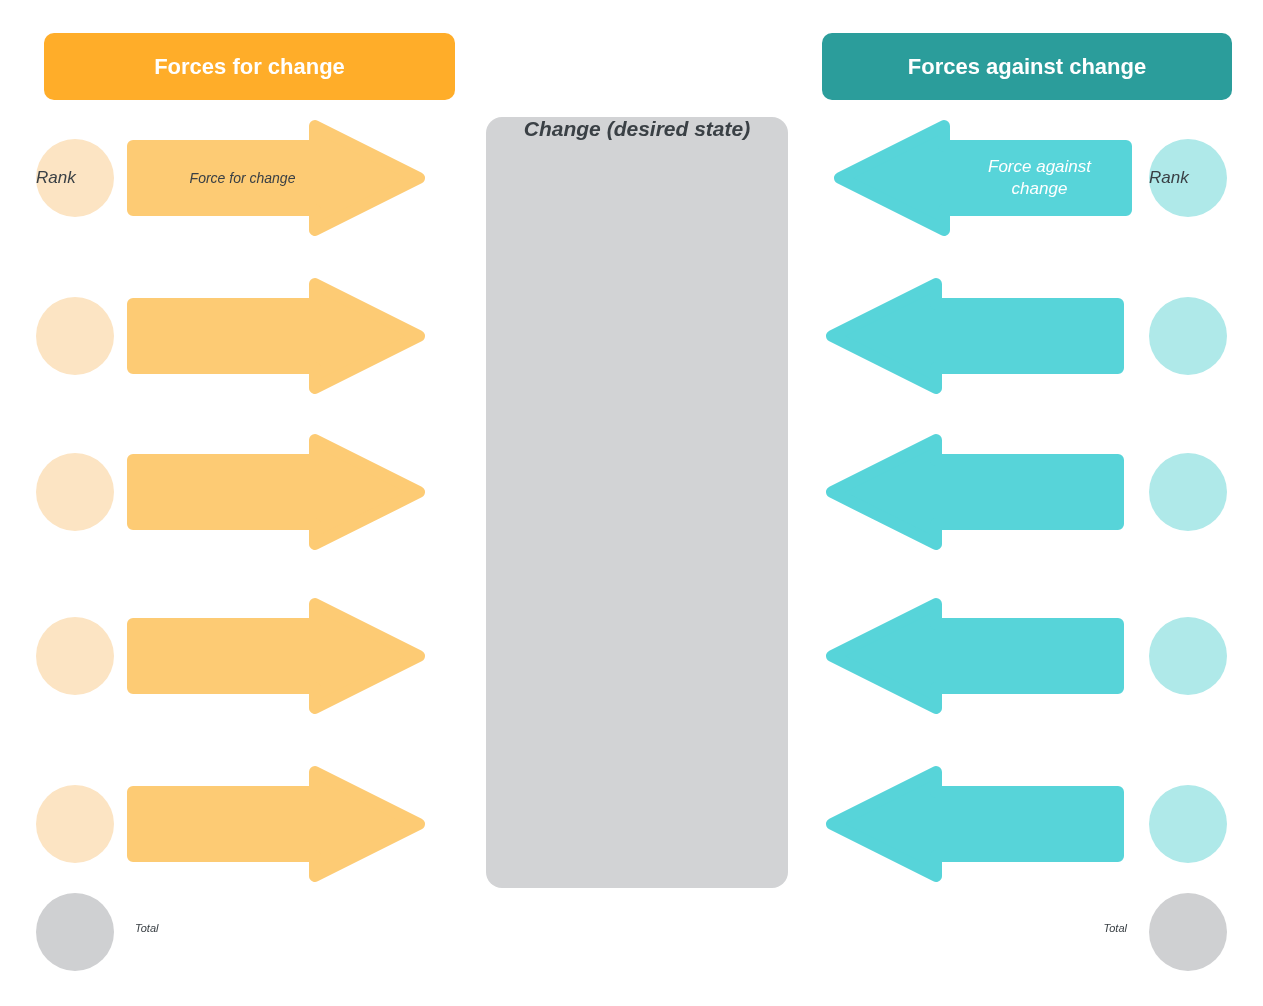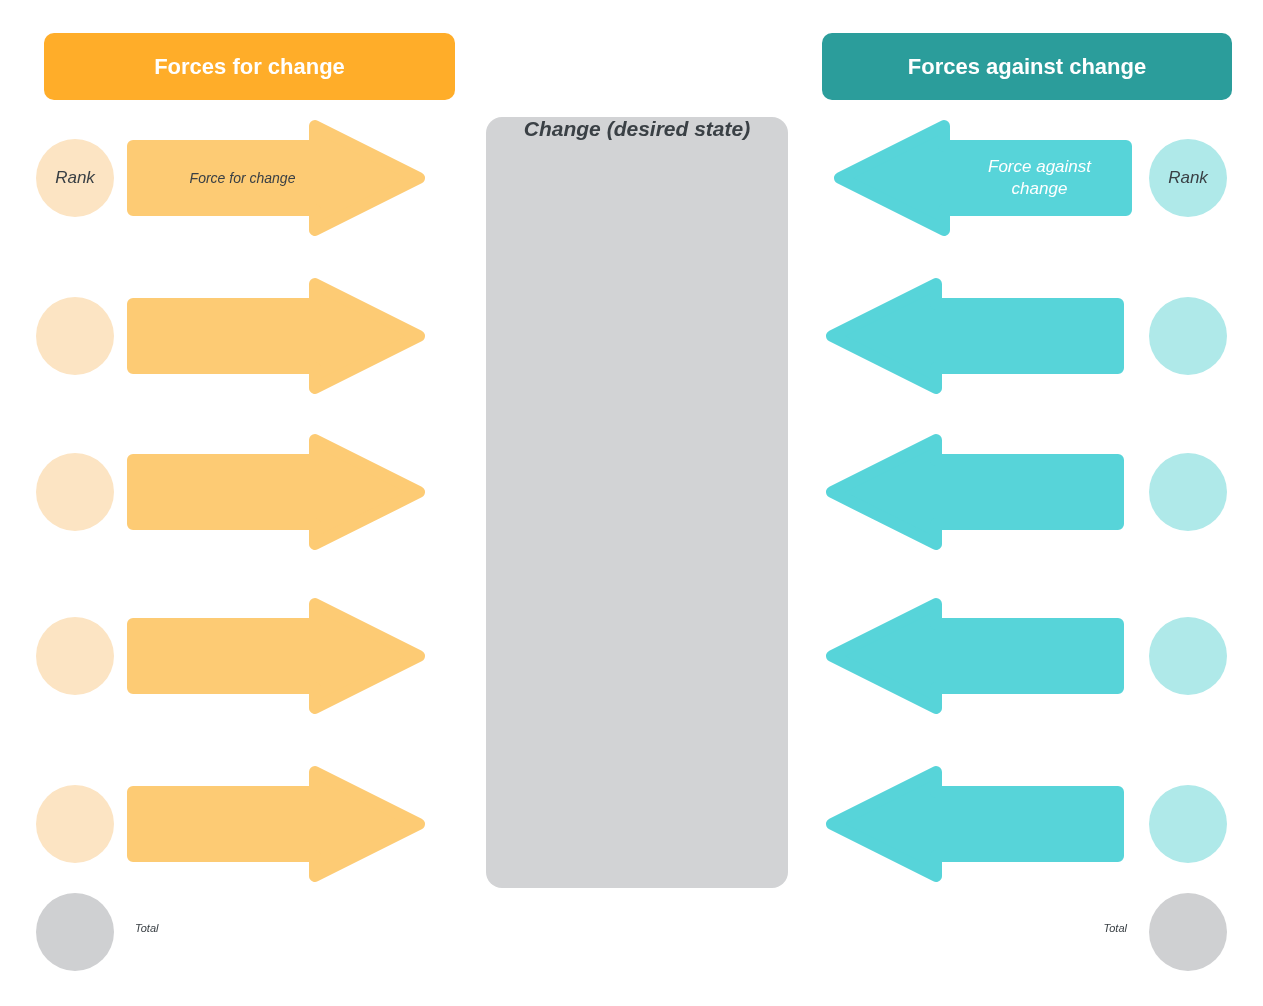--- a/index.html
+++ b/index.html
@@ -21,21 +21,21 @@
   .center-box{
     position:absolute;left:486px;top:117px;width:302px;height:771px;
     background:var(--center-gray);border-radius:16px;
     display:flex;align-items:flex-start;justify-content:center;
   }
   .center-box span{
     font-size:21px;font-weight:bold;font-style:italic;color:var(--dark-text);
   }
   .circle{
     position:absolute;width:78px;height:78px;border-radius:50%;
-    display:flex;align-items:center;justify-content:center;
+    display:flex;align-items:center;justify-content:flex-start;
     font-size:17px;font-style:italic;color:var(--dark-text);
   }
   .circle.peach{background:var(--circle-peach);}
   .circle.cyan{background:var(--circle-cyan);}
   .circle.gray{background:var(--circle-gray);}
   .arrow{position:absolute;width:302px;height:120px;}
   .arrow svg{position:absolute;left:0;top:0;width:302px;height:120px;display:block;}
   .arrow svg path{fill:var(--shape-fill);stroke:var(--shape-fill);stroke-width:12;stroke-linejoin:round;}
   .arrow.orange{--shape-fill:var(--arrow-orange);}
   .arrow.teal{--shape-fill:var(--arrow-teal);}

